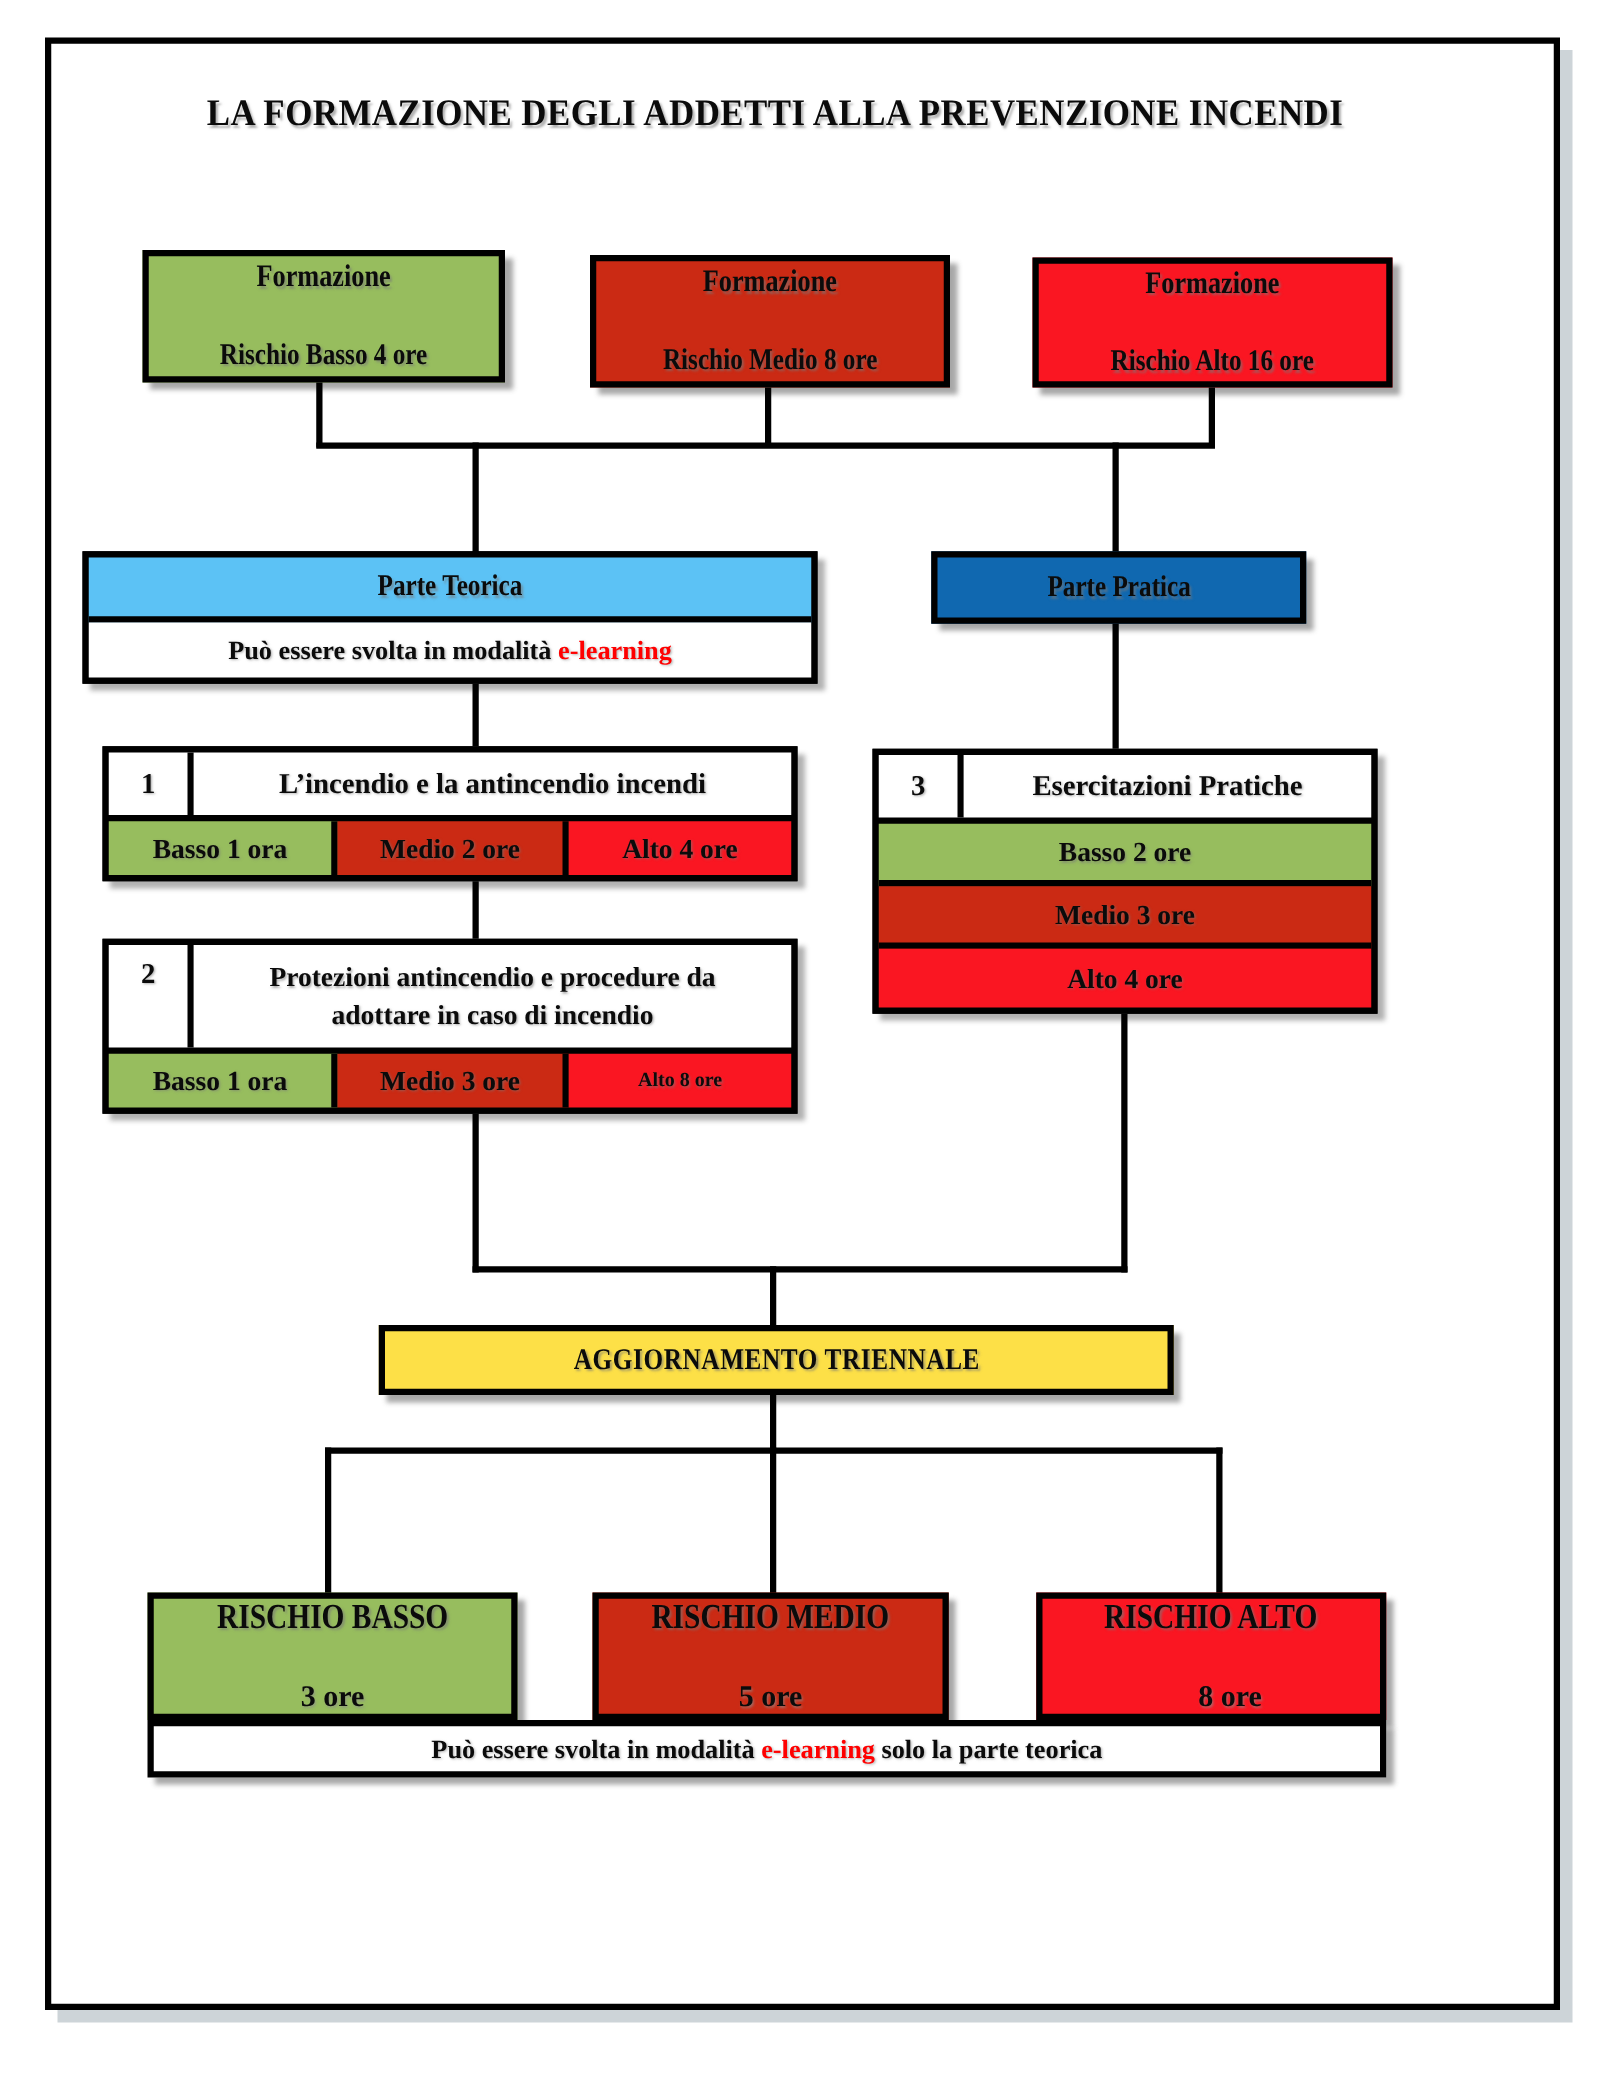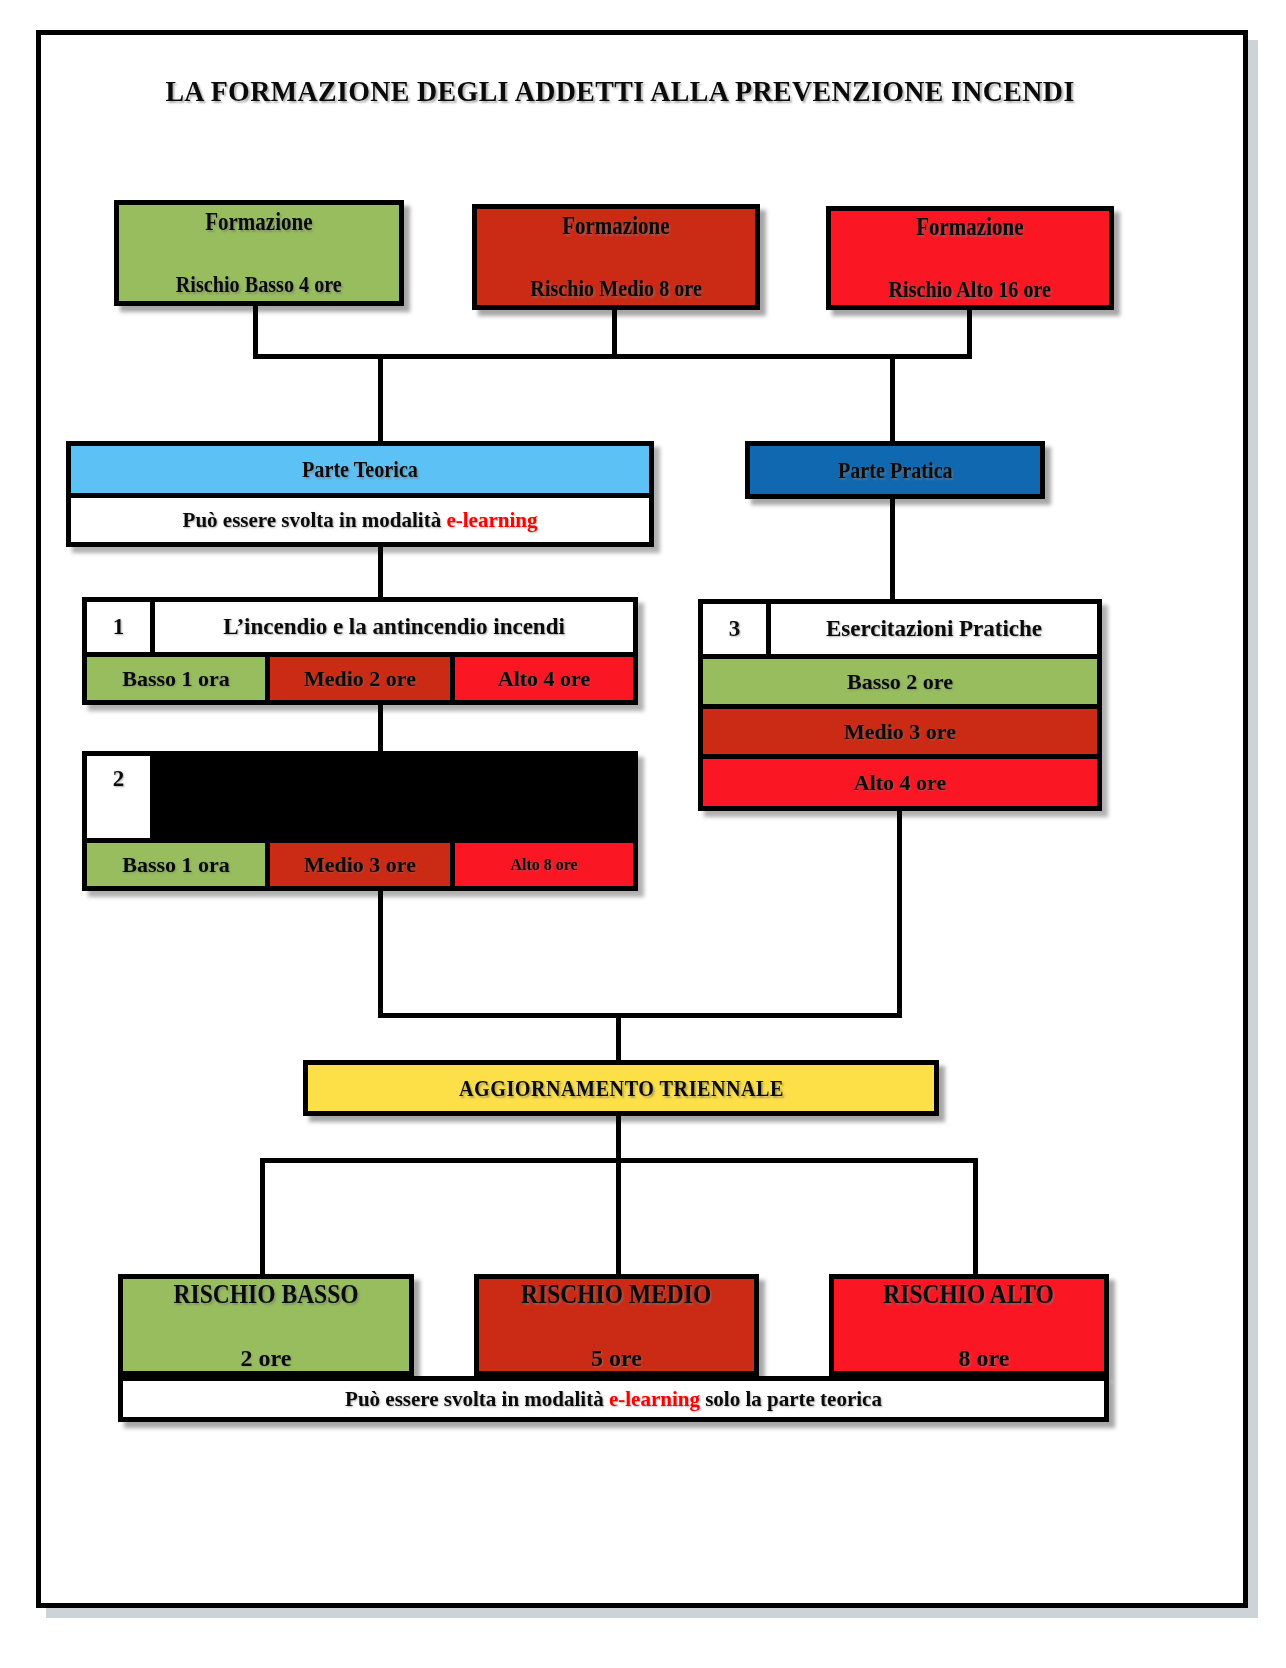--- a/index.html
+++ b/index.html
@@ -175,20 +175,24 @@
       <div class="medred" style="width:185px;border-right:5px solid #000;font-size:22px;">Medio 2 ore</div>
       <div class="hired" style="flex:1;font-size:22px;">Alto 4 ore</div>
     </div>
   </div>
 
   <div class="ln" style="left:378px;top:705px;width:5px;height:46px;"></div>
 
   <div class="stack" style="left:82px;top:751px;width:556px;height:140px;">
     <div class="hrow" style="height:82px;border-bottom:5px solid #000;">
       <div class="white numcell" style="width:68px;border-right:5px solid #000;font-size:23px;align-items:flex-start;padding-top:10px;">2</div>
+      <div class="white" style="flex:1;font-size:22px;flex-direction:column;line-height:30px;">
+        <span>Protezioni antincendio e procedure da</span>
+        <span>adottare in caso di incendio</span>
+      </div>
     </div>
     <div class="hrow" style="flex:1;">
       <div class="green" style="width:183px;border-right:5px solid #000;font-size:22px;">Basso 1 ora</div>
       <div class="medred" style="width:185px;border-right:5px solid #000;font-size:22px;">Medio 3 ore</div>
       <div class="hired" style="flex:1;font-size:16px;">Alto 8 ore</div>
     </div>
   </div>
 
   <div class="stack" style="left:698px;top:599px;width:404px;height:212px;">
     <div class="hrow" style="height:50px;border-bottom:5px solid #000;">
@@ -216,21 +220,21 @@
   </div>
 
   <div class="ln" style="left:616px;top:1116px;width:5px;height:46px;"></div>
   <div class="ln" style="left:260px;top:1158px;width:718px;height:5px;"></div>
   <div class="ln" style="left:260px;top:1158px;width:5px;height:118px;"></div>
   <div class="ln" style="left:616px;top:1158px;width:5px;height:118px;"></div>
   <div class="ln" style="left:973px;top:1158px;width:5px;height:118px;"></div>
 
   <div class="bx green" style="left:118px;top:1274px;width:296px;height:102px;flex-direction:column;">
     <div class="cond" style="font-size:28px;line-height:34px;">RISCHIO BASSO</div>
-    <div class="plain" style="font-size:24px;line-height:30px;font-weight:bold;">2 ore</div>
+    <div class="plain" style="font-size:24px;line-height:30px;font-weight:bold;">3 ore</div>
   </div>
 
   <div class="bx medred" style="left:474px;top:1274px;width:285px;height:102px;flex-direction:column;">
     <div class="cond" style="font-size:28px;line-height:34px;">RISCHIO MEDIO</div>
     <div class="plain" style="font-size:24px;line-height:30px;font-weight:bold;">5 ore</div>
   </div>
 
   <div class="bx hired" style="left:829px;top:1274px;width:280px;height:102px;flex-direction:column;">
     <div class="cond" style="font-size:28px;line-height:34px;">RISCHIO ALTO</div>
     <div class="plain" style="font-size:24px;line-height:30px;font-weight:bold;margin-left:30px;">8 ore</div>

